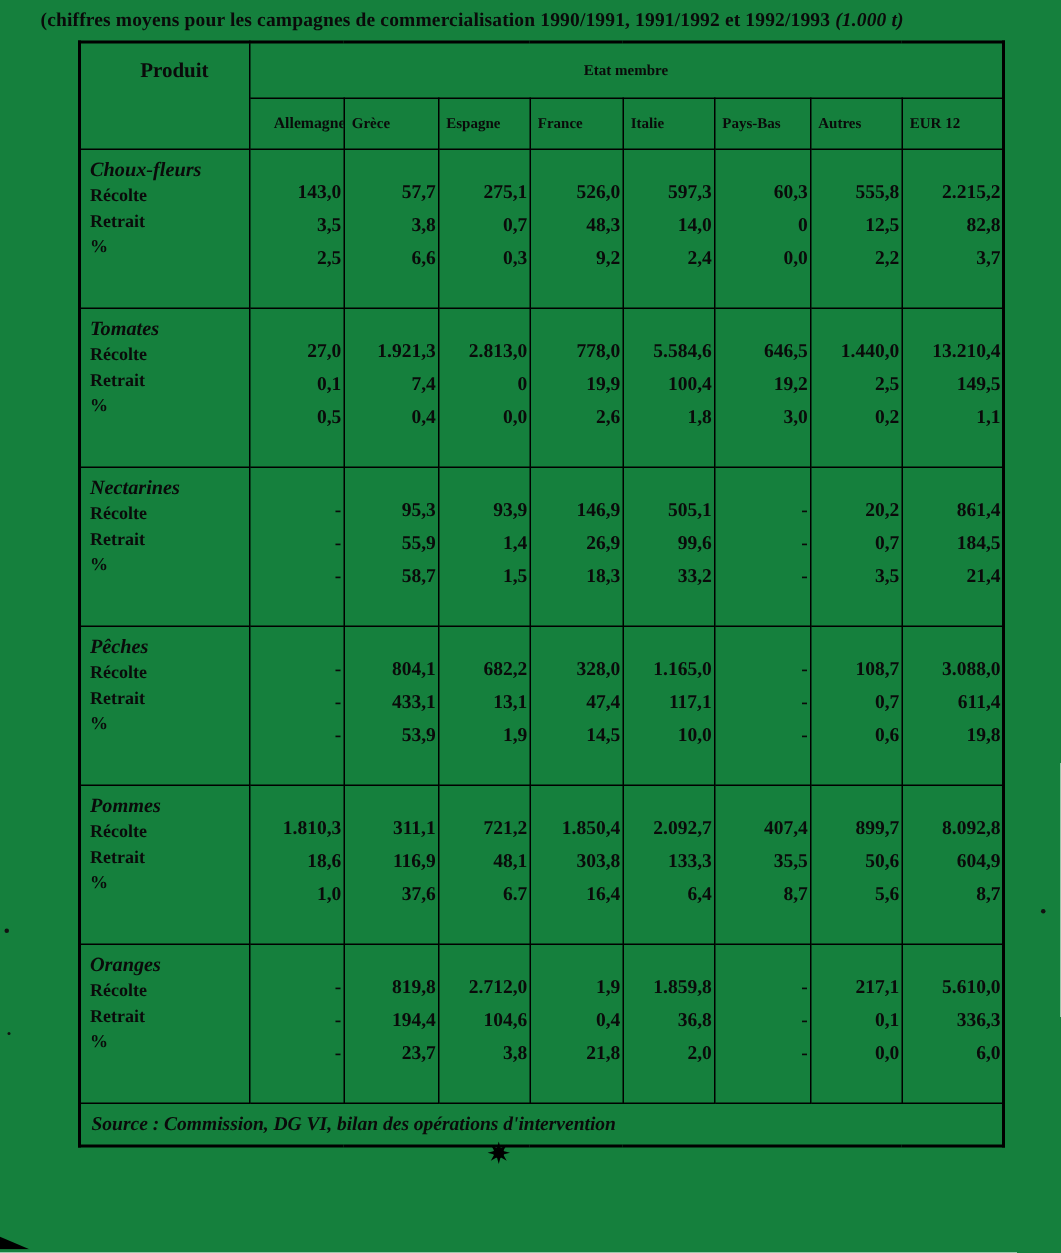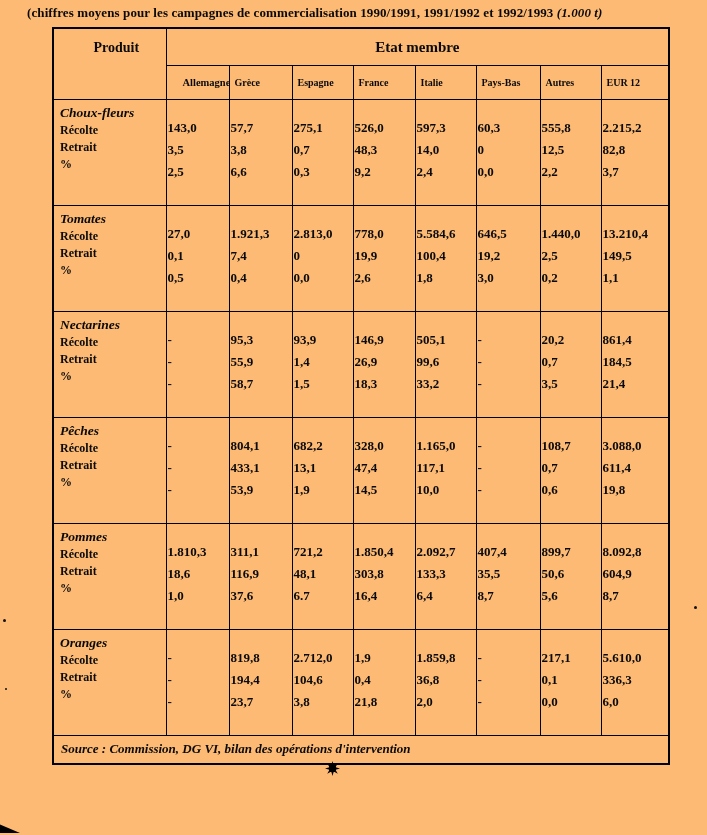--- a/index.html
+++ b/index.html
@@ -1,53 +1,53 @@
 <!DOCTYPE html>
 <html><head>
 <meta charset="utf-8">
 <style>
   html, body { margin:0; padding:0; background:#ffffff; }
   body {
     width:707px; height:835px;
     font-family:"Liberation Serif", "DejaVu Serif", serif;
     color:#0a0a0a;
   }
-  .page { position:relative; width:707px; height:835px; overflow:hidden; background:#fdba74; }
+  .page { position:relative; width:707px; height:835px; overflow:hidden; background:#15803d; }
 
   .doc-title {
     position:absolute; left:27px; top:5px;
     font-size:13px; font-weight:bold; white-space:nowrap;
     letter-spacing:0.1px;
   }
   .doc-title .unit { font-style:italic; font-weight:bold; }
 
   table.main {
     position:absolute; left:52px; top:27px;
     width:616px; border-collapse:collapse; table-layout:fixed;
     border:2.5px solid #000;
   }
   table.main th, table.main td { border:1.5px solid #000; }
 
   th.produit {
     font-size:14px; font-weight:bold; text-align:center;
     vertical-align:top; padding-top:11px;padding-left:14px;
   }
-  th.etat { font-size:15px; font-weight:bold; text-align:center; height:34px; }
+  th.etat { font-size:10px; font-weight:bold; text-align:center; height:34px; }
   tr.country-row th {
     height:31px; font-size:10px; font-weight:bold;
     text-align:left; padding-left:5px; white-space:nowrap; overflow:hidden;
   }
   tr.country-row th:first-child { font-size:10.5px; padding-left:16px; }
 
   tbody tr.block { height:106px; }
   tbody td { vertical-align:top; }
   td.label-cell { padding:4px 2px 0 6px; }
   .pname { font-style:italic; font-weight:bold; font-size:13.5px; line-height:18px; white-space:nowrap; }
   .rlabel { font-weight:bold; font-size:12px; line-height:17px; }
-  td.data-cell { text-align:left; padding-top:17px; }
+  td.data-cell { text-align:right; padding-top:17px; }
   .val { font-weight:bold; font-size:13px; line-height:22px; white-space:nowrap; }
 
   td.source-cell {
     font-style:italic; font-size:13px; font-weight:bold;
     padding:5px 4px 6px 7px; border:2.5px solid #000;
   }
 
   .star { position:absolute; left:325px; top:761px; width:15px; height:15px; }
   .star svg { display:block; }
 

